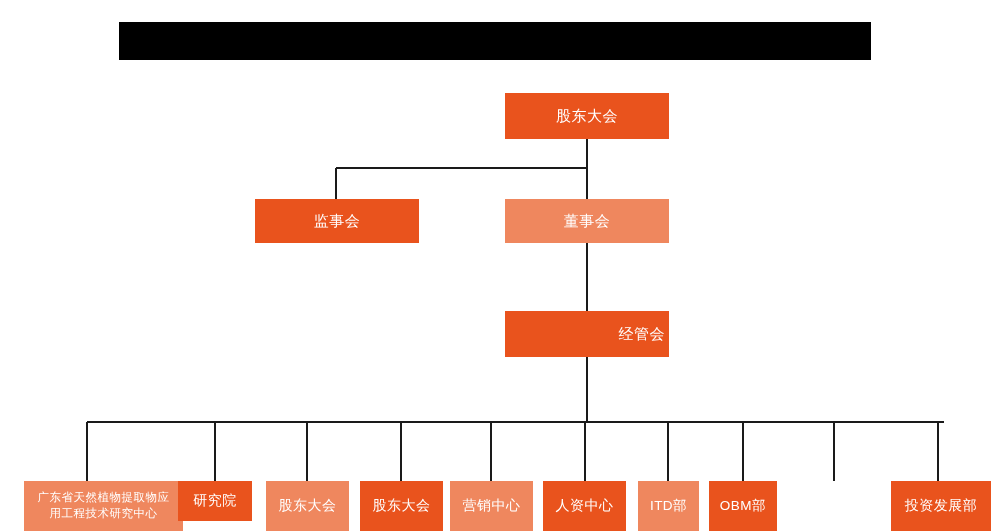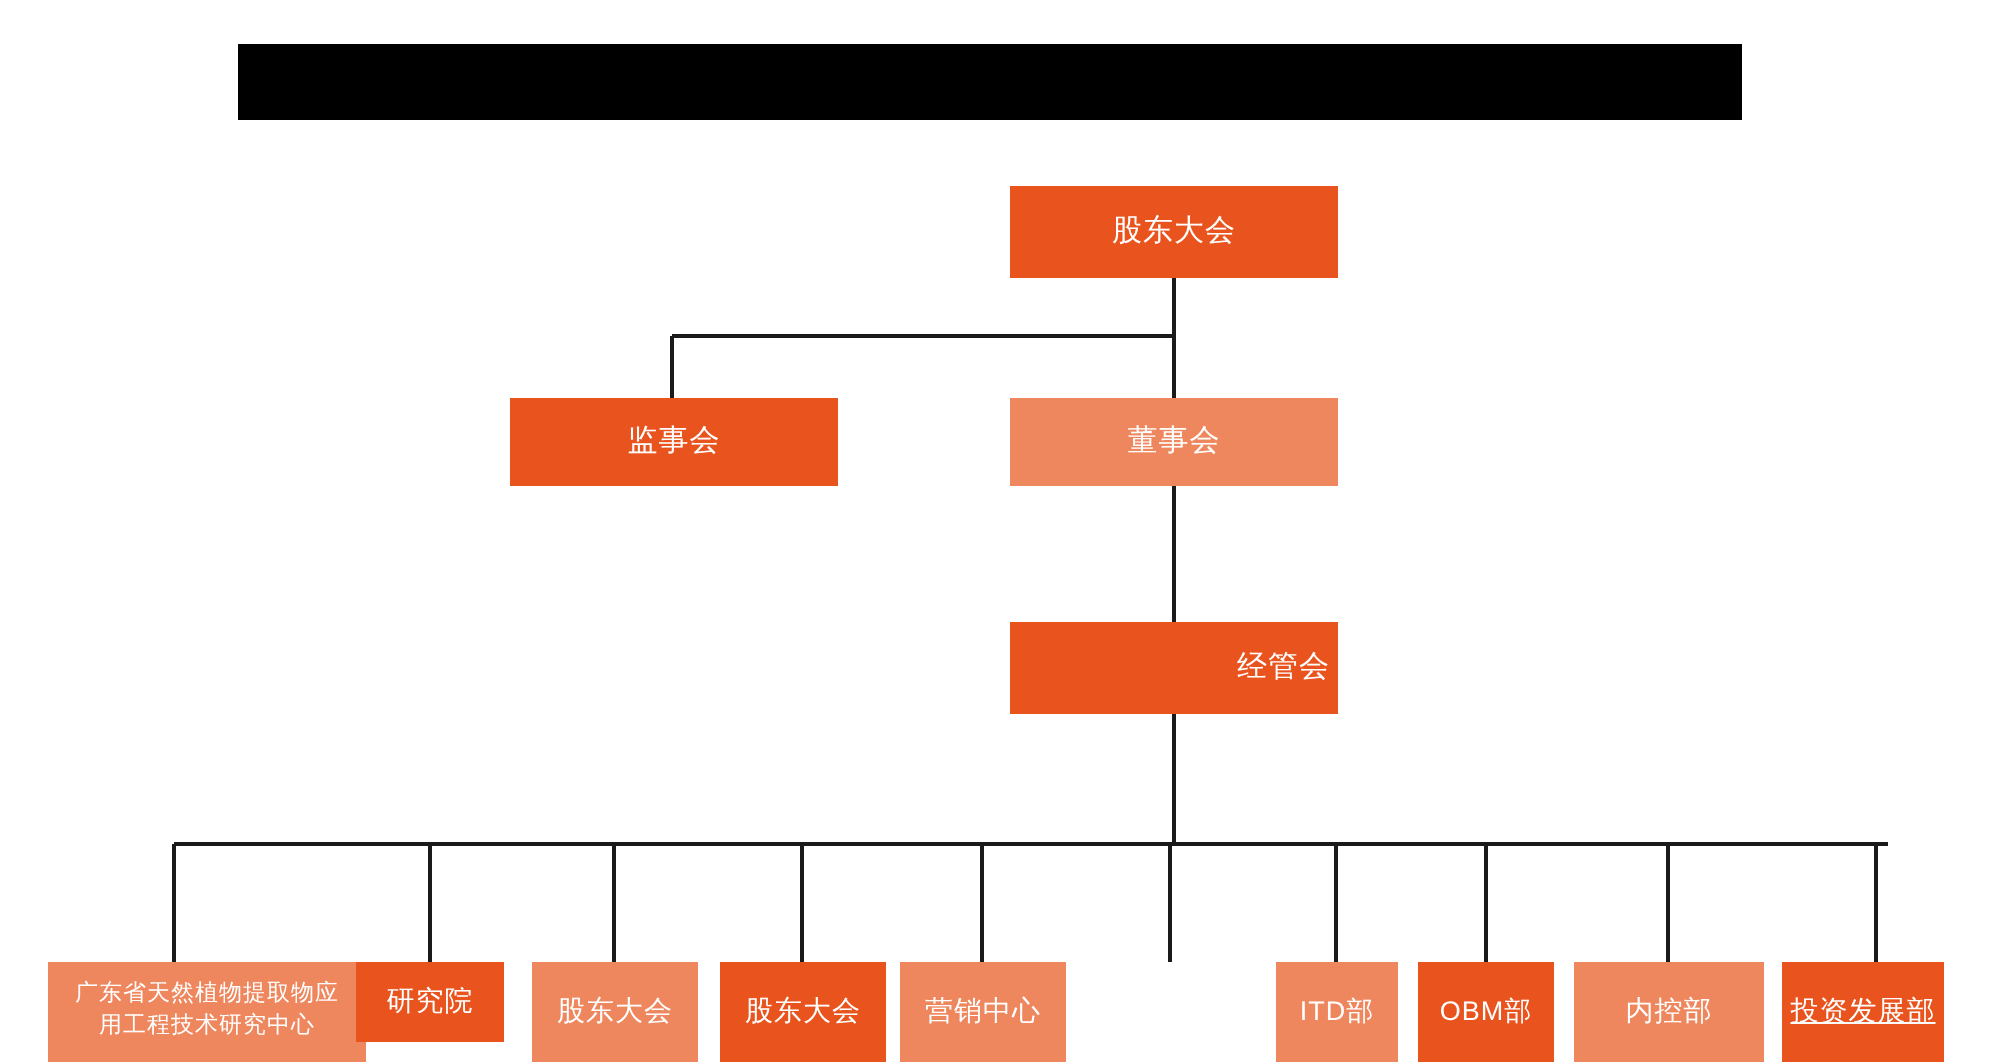--- a/index.html
+++ b/index.html
@@ -138,30 +138,30 @@
   </div>
 
   <div class="node dark leaf" style="left:360px; top:481px; width:83px; height:50px;">
     <span class="label">股东大会</span>
   </div>
 
   <div class="node light leaf" style="left:450px; top:481px; width:83px; height:50px;">
     <span class="label">营销中心</span>
   </div>
 
+  <div class="node dark leaf" style="left:543px; top:481px; width:83px; height:50px;">
+    <span class="label">人资中心</span>
+  </div>
 
   <div class="node light leaf-sm" style="left:638px; top:481px; width:61px; height:50px;">
     <span class="label">ITD部</span>
   </div>
 
   <div class="node dark leaf-sm" style="left:709px; top:481px; width:68px; height:50px;">
     <span class="label">OBM部</span>
   </div>
 
-  <div class="node light leaf" style="left:787px; top:481px; width:95px; height:50px;">
-    <span class="label">内控部</span>
-  </div>
 
-  <div class="node dark leaf" style="left:891px; top:481px; width:81px; height:50px;text-decoration:underline;">
+  <div class="node dark leaf" style="left:891px; top:481px; width:100px; height:50px;">
     <span class="label">投资发展部</span>
   </div>
 
 </div>
 
 </body></html>

